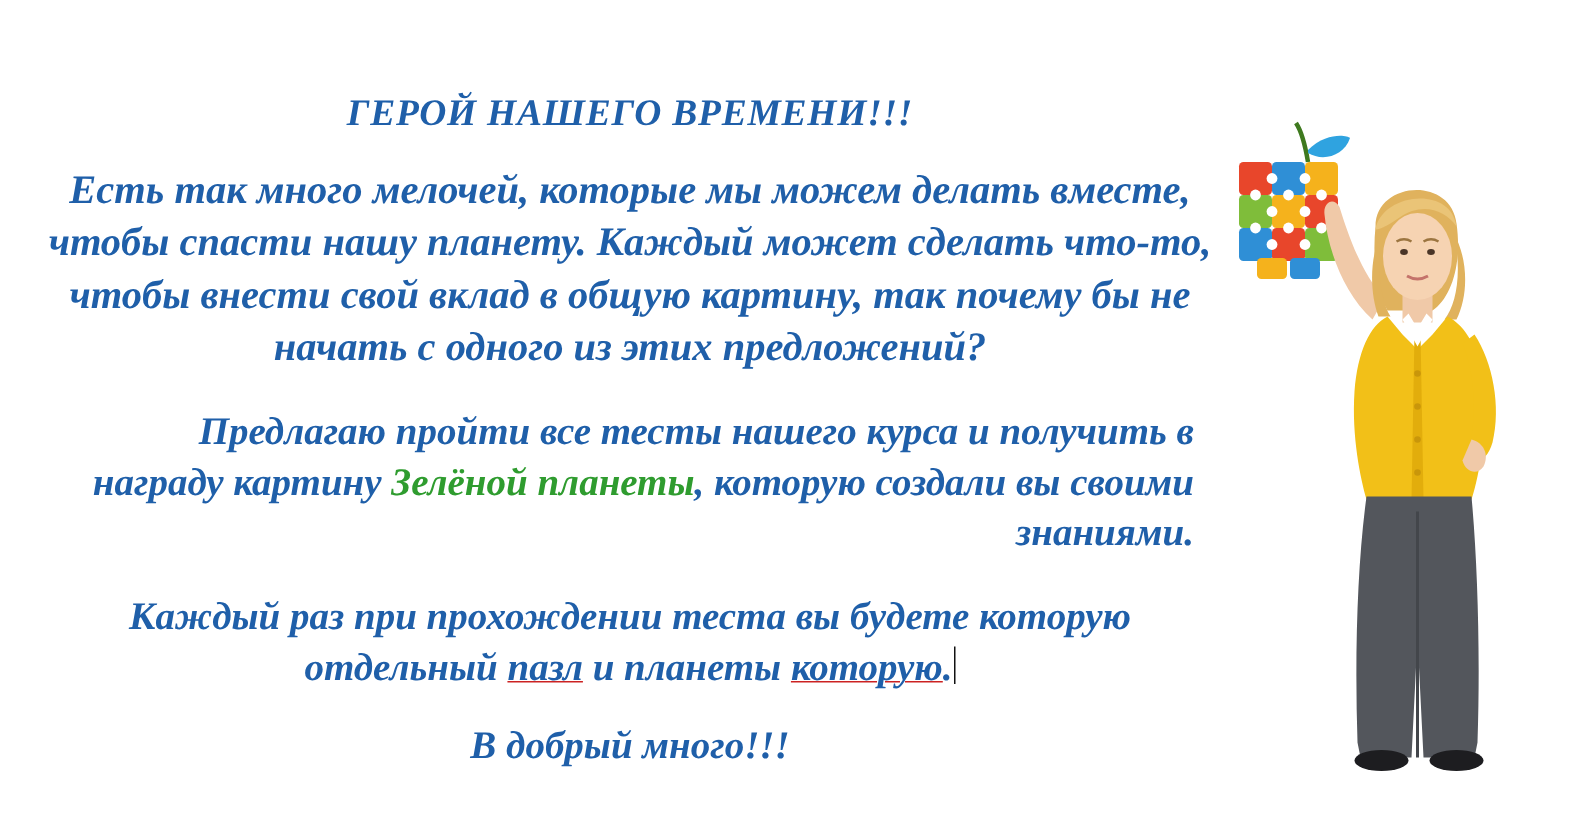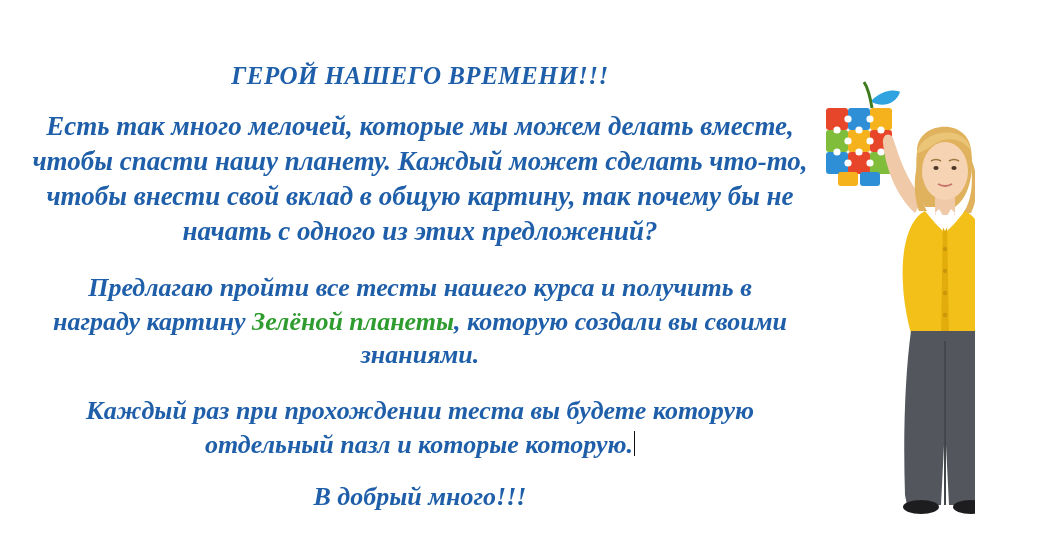--- a/index.html
+++ b/index.html
@@ -2,21 +2,21 @@
 <html><head>
 <meta charset="utf-8">
 <style>
   html, body {
     margin: 0;
     padding: 0;
     background: #ffffff;
   }
   #page {
     position: relative;
-    width: 975px;
+    width: 1060px;
     height: 559px;
     background: #ffffff;
     overflow: hidden;
     font-family: "Liberation Serif", serif;
   }
 
   
   #text-column {
     position: absolute;
     left: 20px;
@@ -43,38 +43,40 @@
   #para-1 {
     font-size: 27px;
     margin: 0 0 22px 0;
     padding: 0 6px;
   }
 
   #para-2 {
     font-size: 26px;
     margin: 0 0 22px 0;
     padding: 0 24px;
+    text-align: right;
   }
 
   #para-3 {
     font-size: 26px;
     margin: 0 0 18px 0;
     padding: 0 10px;
   }
 
   #closing-line {
     font-size: 26px;
     margin: 0;
   }
 
   .green {
     color: #2f9c2f;
   }
 
   .underline-wavy {
+    text-decoration: underline;
     text-decoration-color: #cc2222;
     text-decoration-style: solid;
     text-decoration-thickness: 1px;
   }
 
   .caret {
     display: inline-block;
     width: 1px;
     height: 0.95em;
     background: #111;
@@ -116,21 +118,21 @@
 <div id="page">
 
   <div id="text-column">
 
     <p id="title-line" class="para">ГЕРОЙ НАШЕГО ВРЕМЕНИ!!!</p>
 
     <p id="para-1" class="para">Есть так много мелочей, которые мы можем делать вместе, чтобы спасти нашу планету. Каждый может сделать что-то, чтобы внести свой вклад в общую картину, так почему бы не начать с одного из этих предложений?</p>
 
     <p id="para-2" class="para"><span>Предлагаю пройти все тесты   нашего курса и получить в награду картину </span><span class="green">Зелёной планеты</span><span>, которую создали вы своими знаниями.</span></p>
 
-    <p id="para-3" class="para"><span>Каждый раз при прохождении теста вы будете которую отдельный </span><span class="underline-wavy">пазл</span><span> и которые </span><span class="underline-wavy">которую</span><span>.</span><span class="caret"></span></p>
+    <p id="para-3" class="para"><span>Каждый раз при прохождении теста вы будете которую отдельный </span><span class="underline-wavy">пазл</span><span> и планеты </span><span class="underline-wavy">которую</span><span>.</span><span class="caret"></span></p>
 
     <p id="closing-line" class="para">В добрый много!!!</p>
   </div>
 
   <svg id="apple-logo" viewBox="0 0 110 115">
 
     <path d="M60 30 C58 18, 56 10, 52 4" stroke="#3f7a1f" stroke-width="3" fill="none"></path>
 
     <path d="M60 22 C72 10, 86 12, 88 14 C84 26, 70 30, 60 24 Z" fill="#2fa3e0"></path>
 

